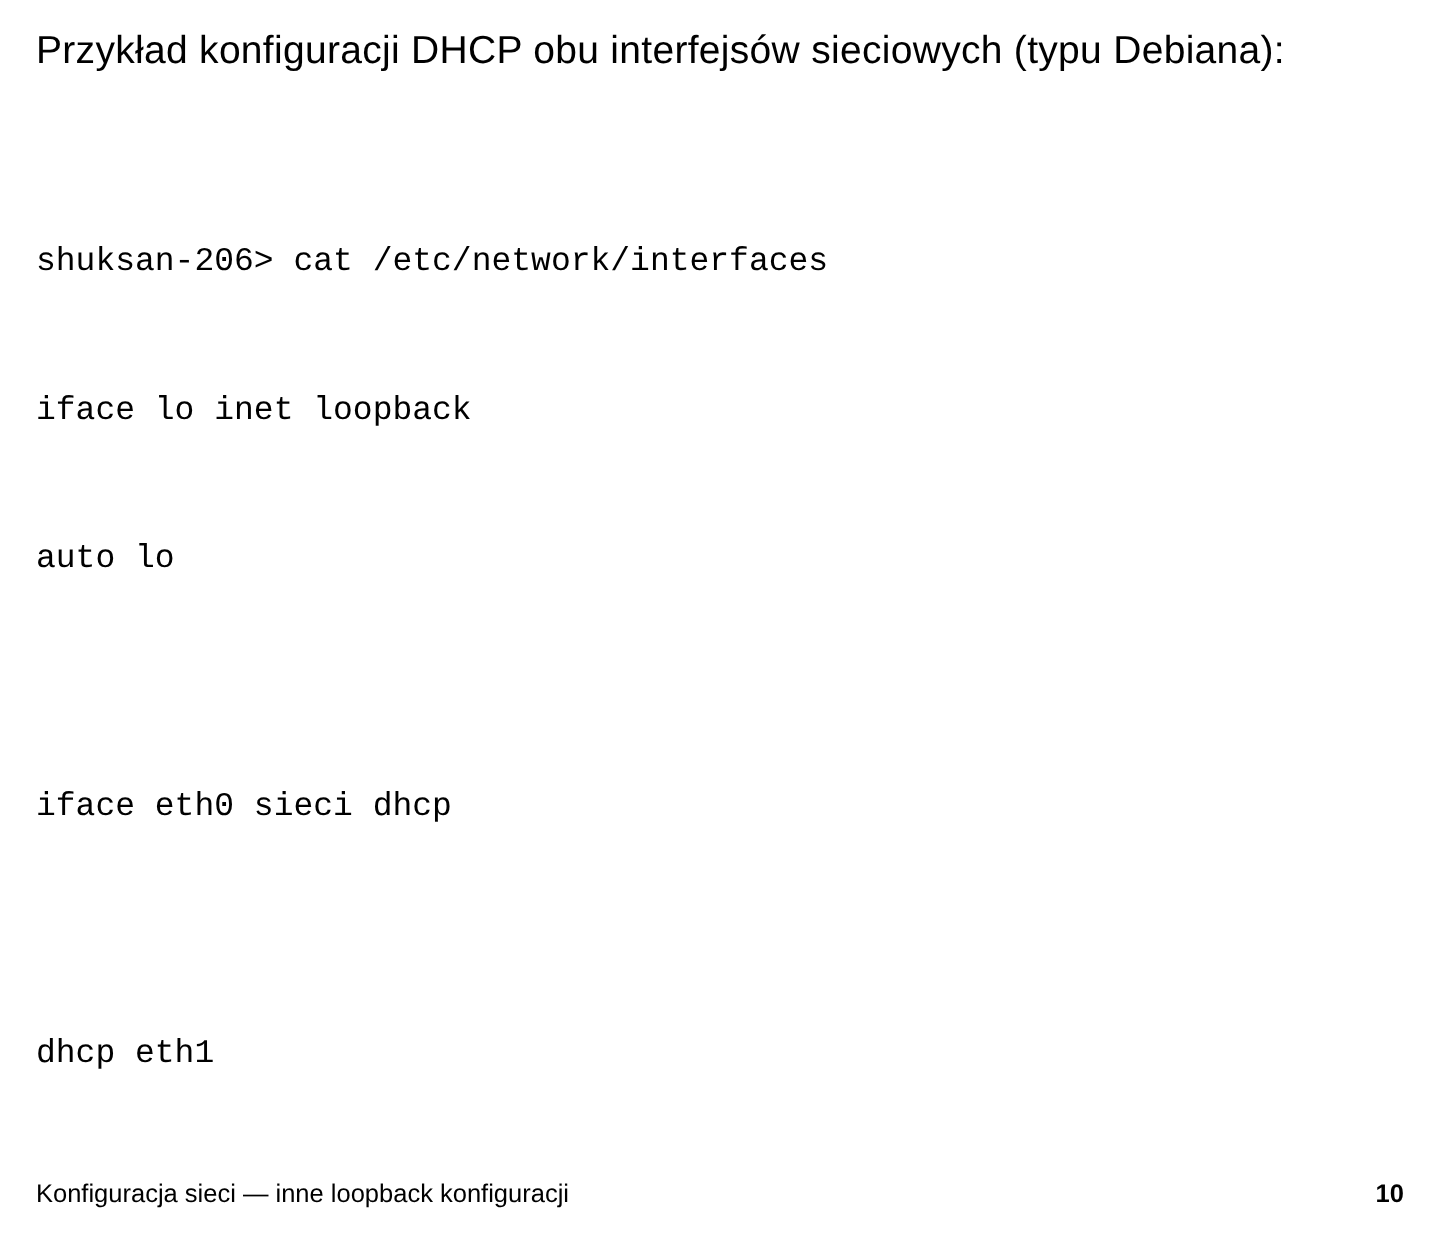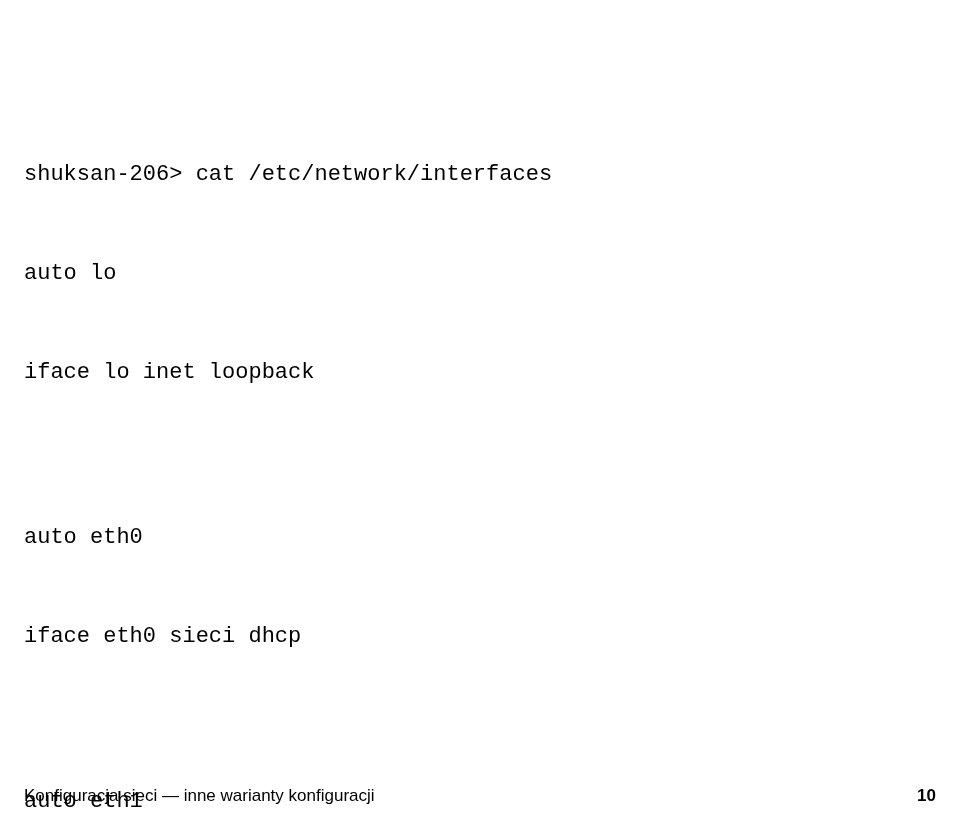--- a/index.html
+++ b/index.html
@@ -50,33 +50,33 @@
   }
   .footer .pagenum {
     font-weight: 700;
   }
 </style>
 </head>
 <body>
 
 <div class="page">
 
+  <div class="title">Przykład konfiguracji DHCP obu interfejsów sieciowych (typu Debiana):</div>
 
   <div class="code">
     <div>shuksan-206&gt; cat /etc/network/interfaces</div>
+    <div>iface lo inet loopback</div>
     <div>auto lo</div>
-    <div>iface lo inet loopback</div>
     <div></div>
-    <div>auto eth0</div>
     <div>iface eth0 sieci dhcp</div>
     <div></div>
-    <div>auto eth1</div>
+    <div>dhcp eth1</div>
     
     
     
   </div>
 
   <div class="footer">
-    <span class="label">Konfiguracja sieci — inne warianty konfiguracji</span>
+    <span class="label">Konfiguracja sieci — inne loopback konfiguracji</span>
     <span class="pagenum">10</span>
   </div>
 
 </div>
 
 </body></html>

